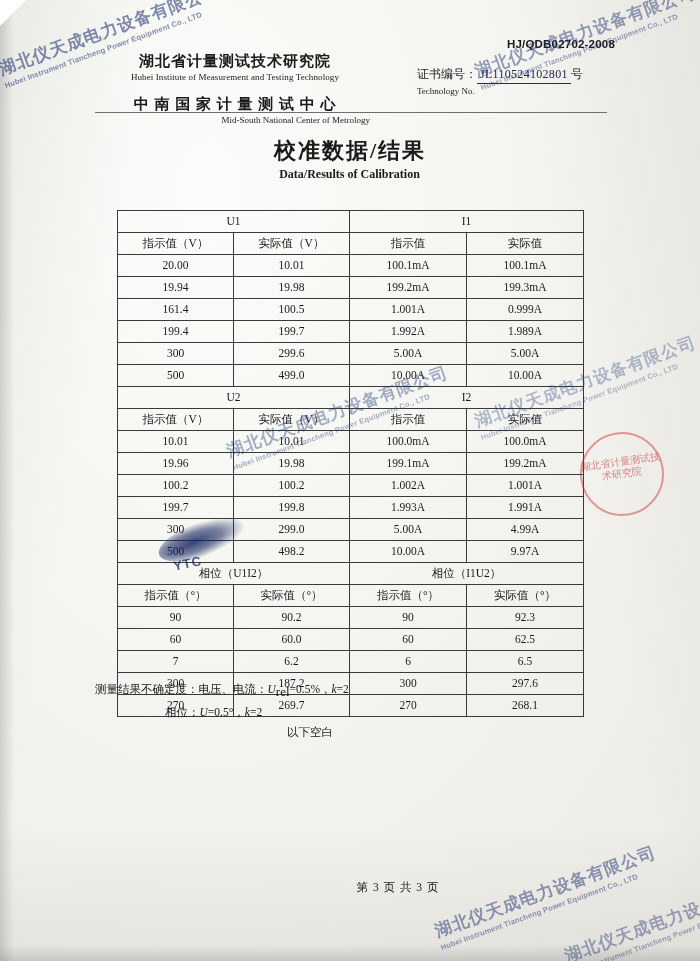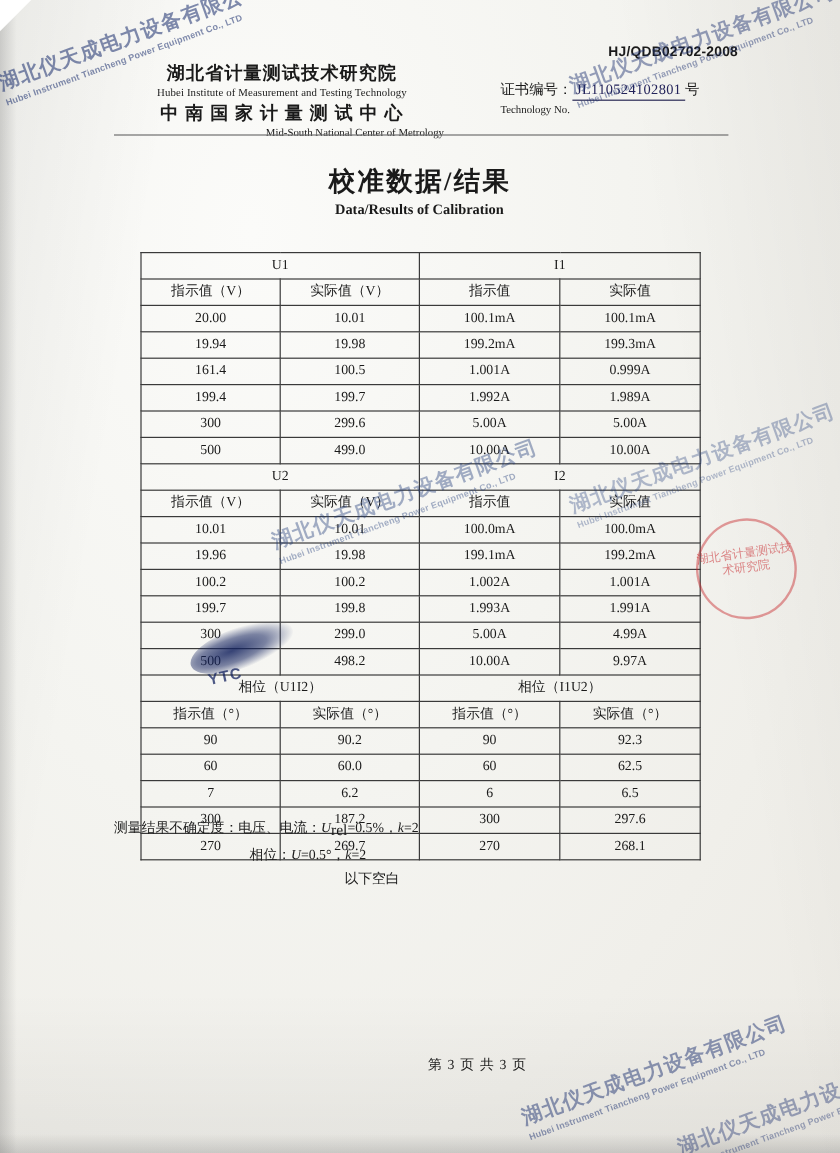--- a/index.html
+++ b/index.html
@@ -61,21 +61,21 @@
   }
   .org-en1 {
     font-size: 9px;
     letter-spacing: 0.1px;
     margin-top: 1px;
   }
   .org-cn2 {
     font-size: 15px;
     font-weight: bold;
     letter-spacing: 1px;
-    margin-top: 3px;
+    margin-top: 13px;
   }
   .org-en2 {
     font-size: 9px;
     margin-top: 1px;
     text-align: right;
   }
   .cert-block {
     position: absolute;
     left: 322px; top: 28px;
   }
@@ -157,21 +157,21 @@
     position: absolute;
     left: 95px; top: 682px;
     width: 520px;
     font-size: 11.5px;
   }
   .note-line1 {
     margin-left: 0;
   }
   .note-line2 {
     margin-top: 5px;
-    margin-left: 113px;
+    margin-left: 70px;
   }
   .note-line3 {
     margin-top: 5px;
     text-align: center;
     width: 430px;
   }
   .ital { font-style: italic; }
   .sub { font-size: 13px; vertical-align: sub; margin-top: 47px; }
 
   

